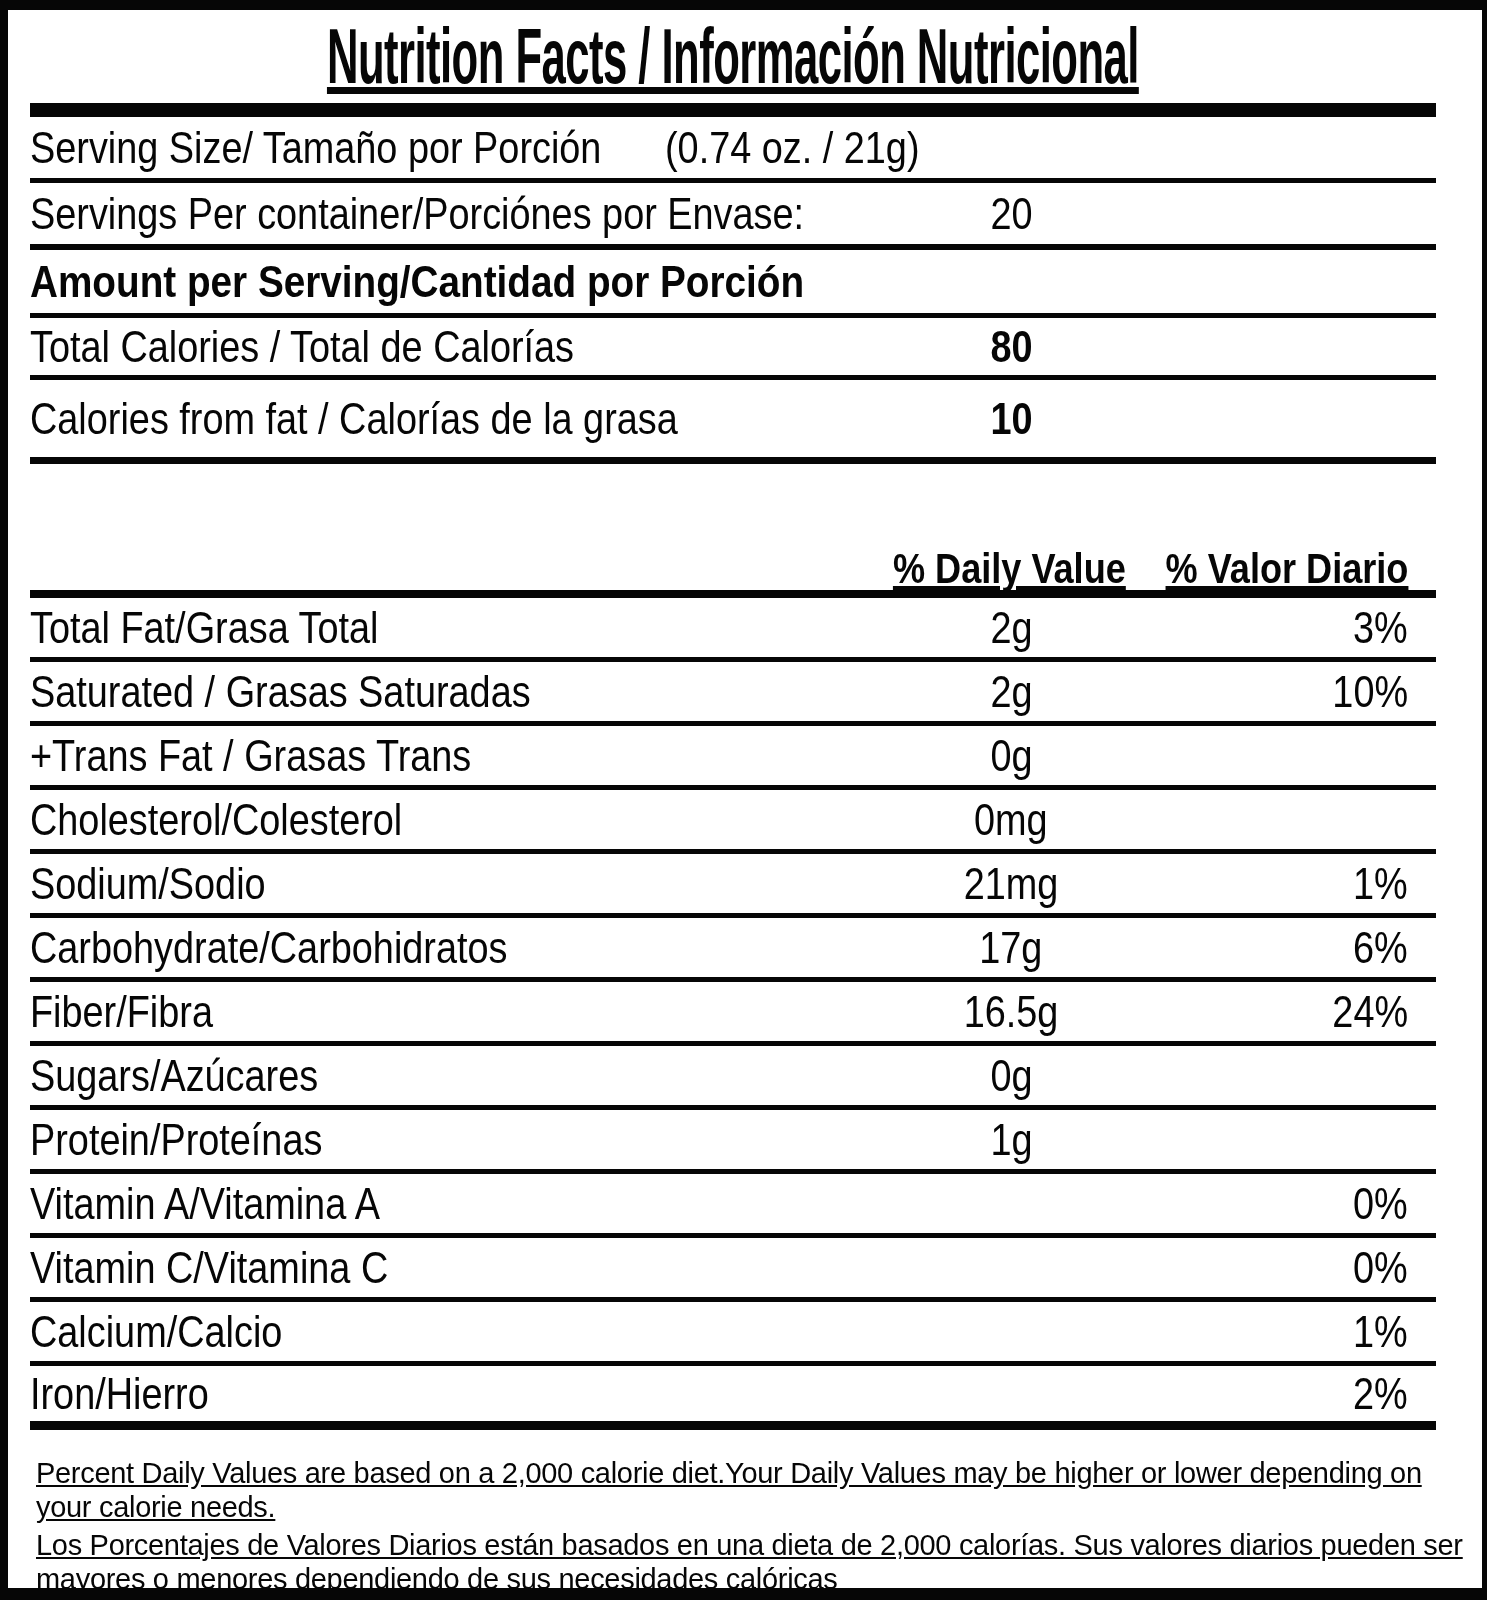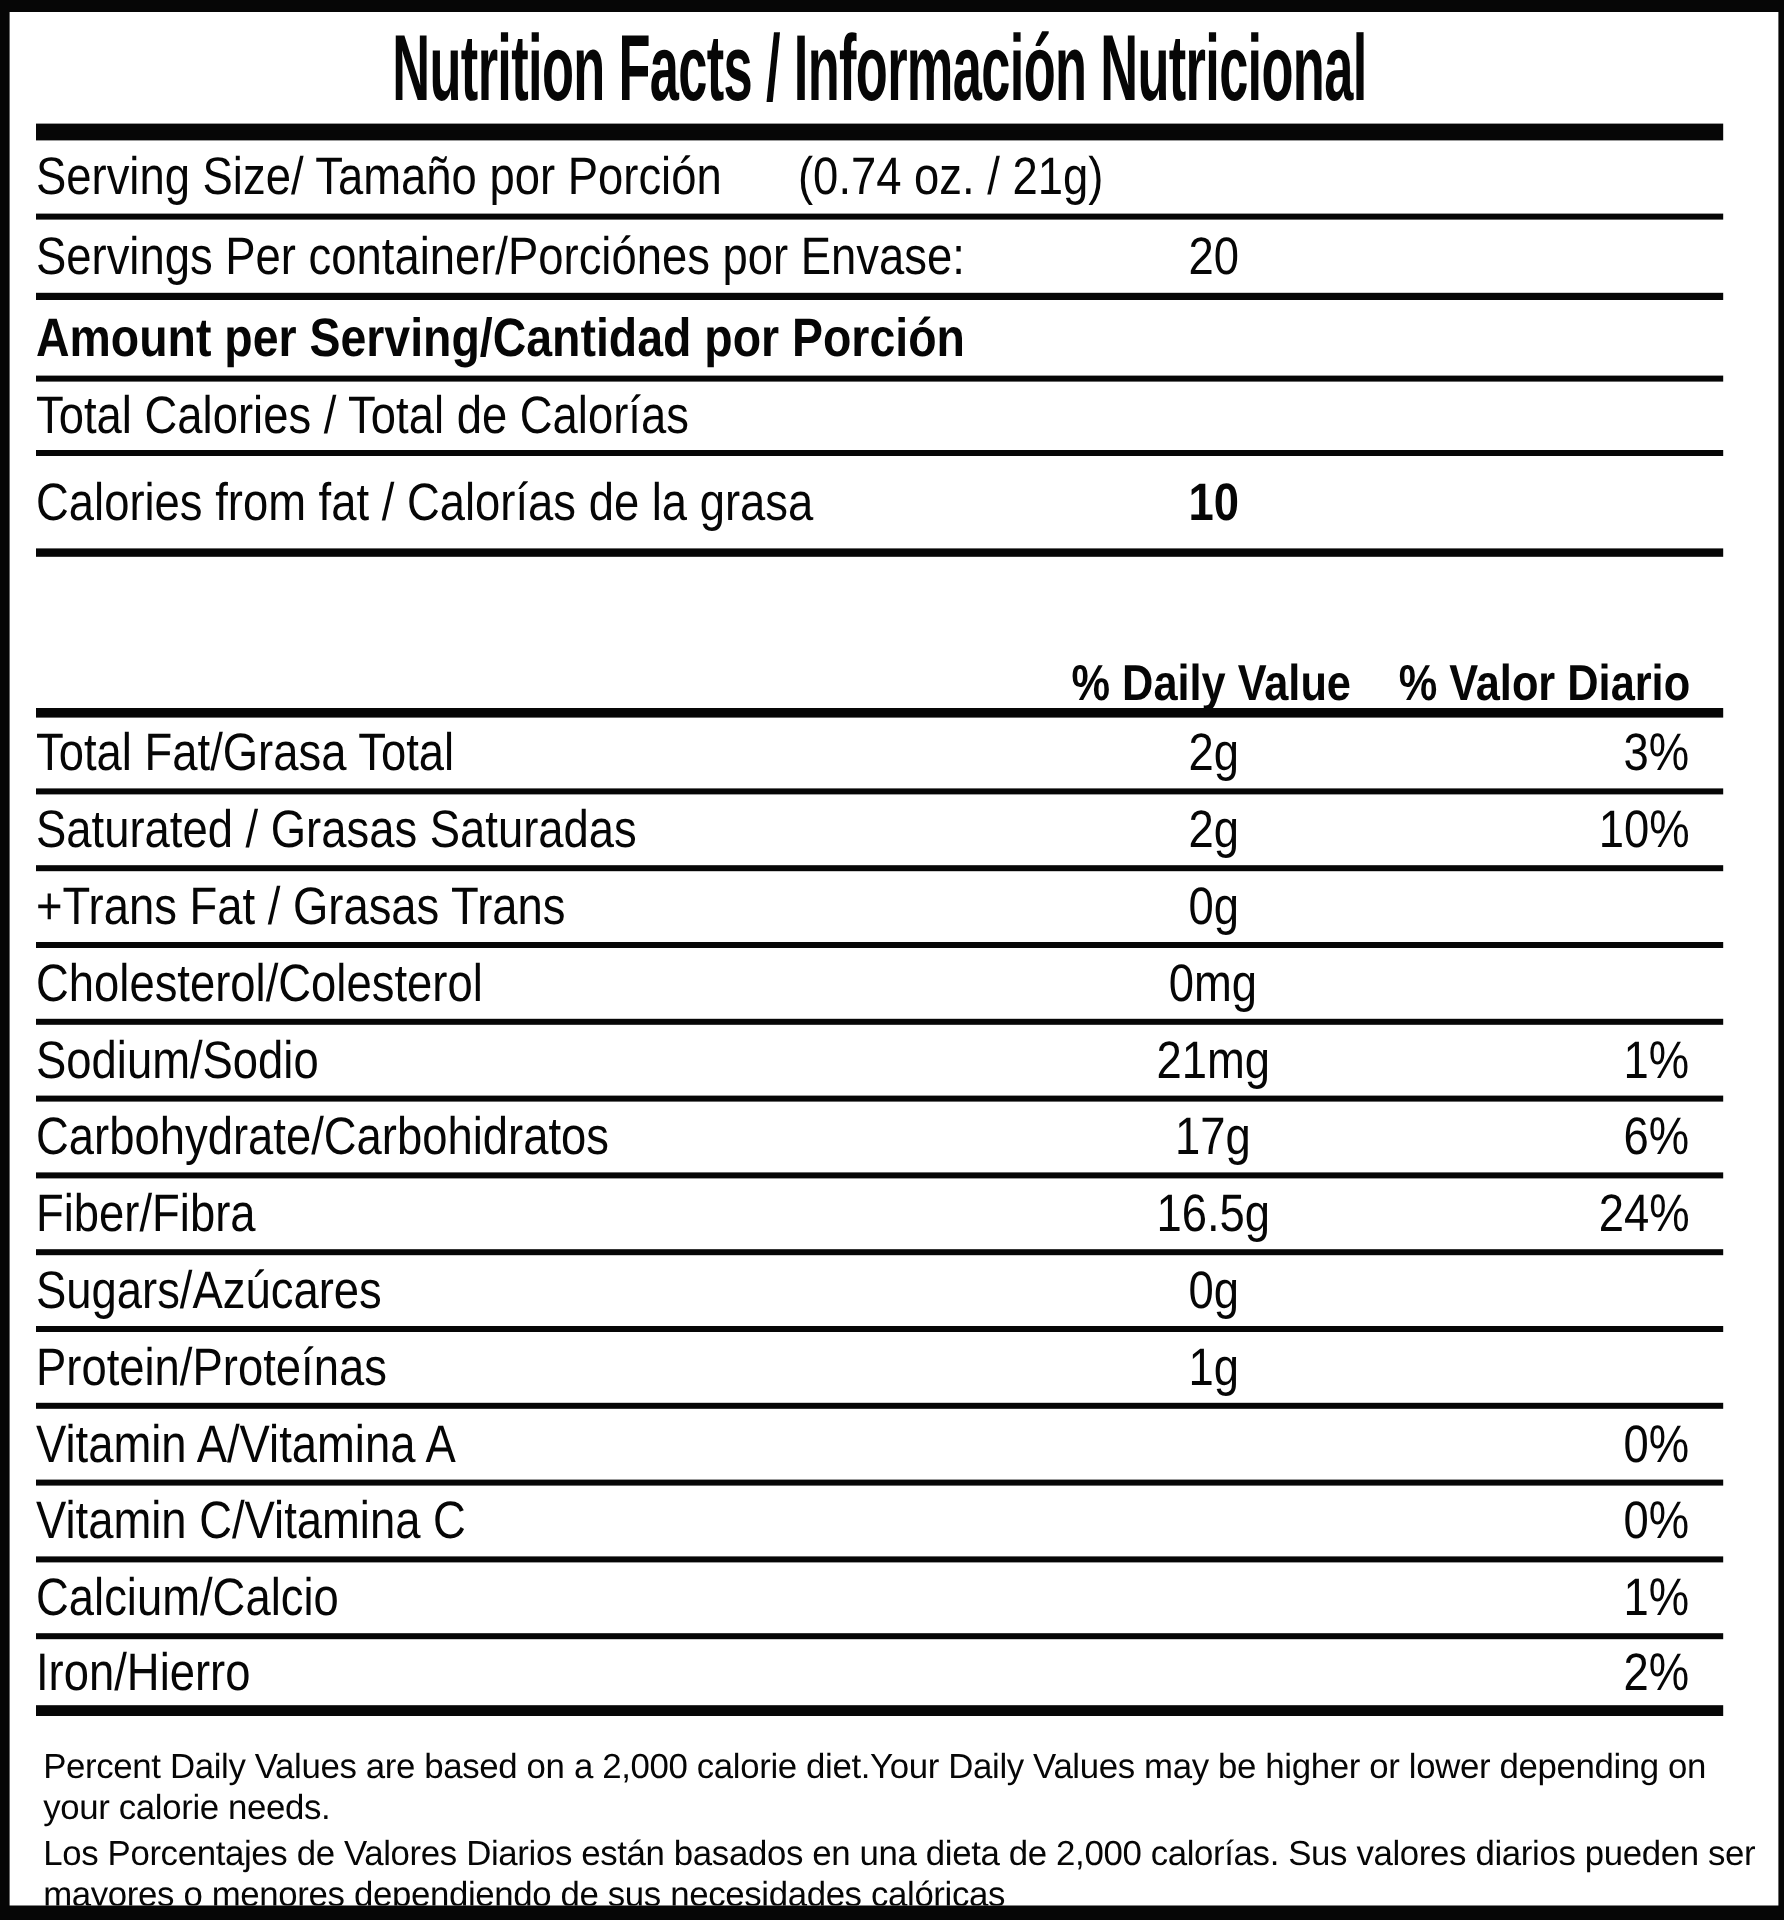--- a/index.html
+++ b/index.html
@@ -21,20 +21,21 @@
     display: flex;
     flex-direction: column;
     overflow: hidden;
   }
   .inner {
     box-sizing: border-box;
     padding: 0 46px 0 22px;
     display: flex;
     flex-direction: column;
     flex: 1;
+    text-decoration: underline;
   }
   
   .t {
     display: inline-block;
     transform: scaleX(0.86);
     transform-origin: 0 50%;
     white-space: nowrap;
     font-size: 44px;
     line-height: 1;
   }
@@ -128,20 +129,21 @@
       <span class="cell-value"><span class="t t-center">20</span></span>
       <span class="cell-pct"></span>
     </div>
 
     <div class="row row-amount">
       <span class="cell-label"><span class="t bold" style="font-size:45px">Amount per Serving/Cantidad por Porción</span></span>
     </div>
 
     <div class="row row-cal1">
       <span class="cell-label"><span class="t">Total Calories / Total de Calorías</span></span>
+      <span class="cell-value"><span class="t t-center bold">80</span></span>
       <span class="cell-pct"></span>
     </div>
 
     <div class="row row-cal2">
       <span class="cell-label"><span class="t">Calories from fat / Calorías de la grasa</span></span>
       <span class="cell-value"><span class="t t-center bold">10</span></span>
       <span class="cell-pct"></span>
     </div>
 
     <div class="dv-block">

